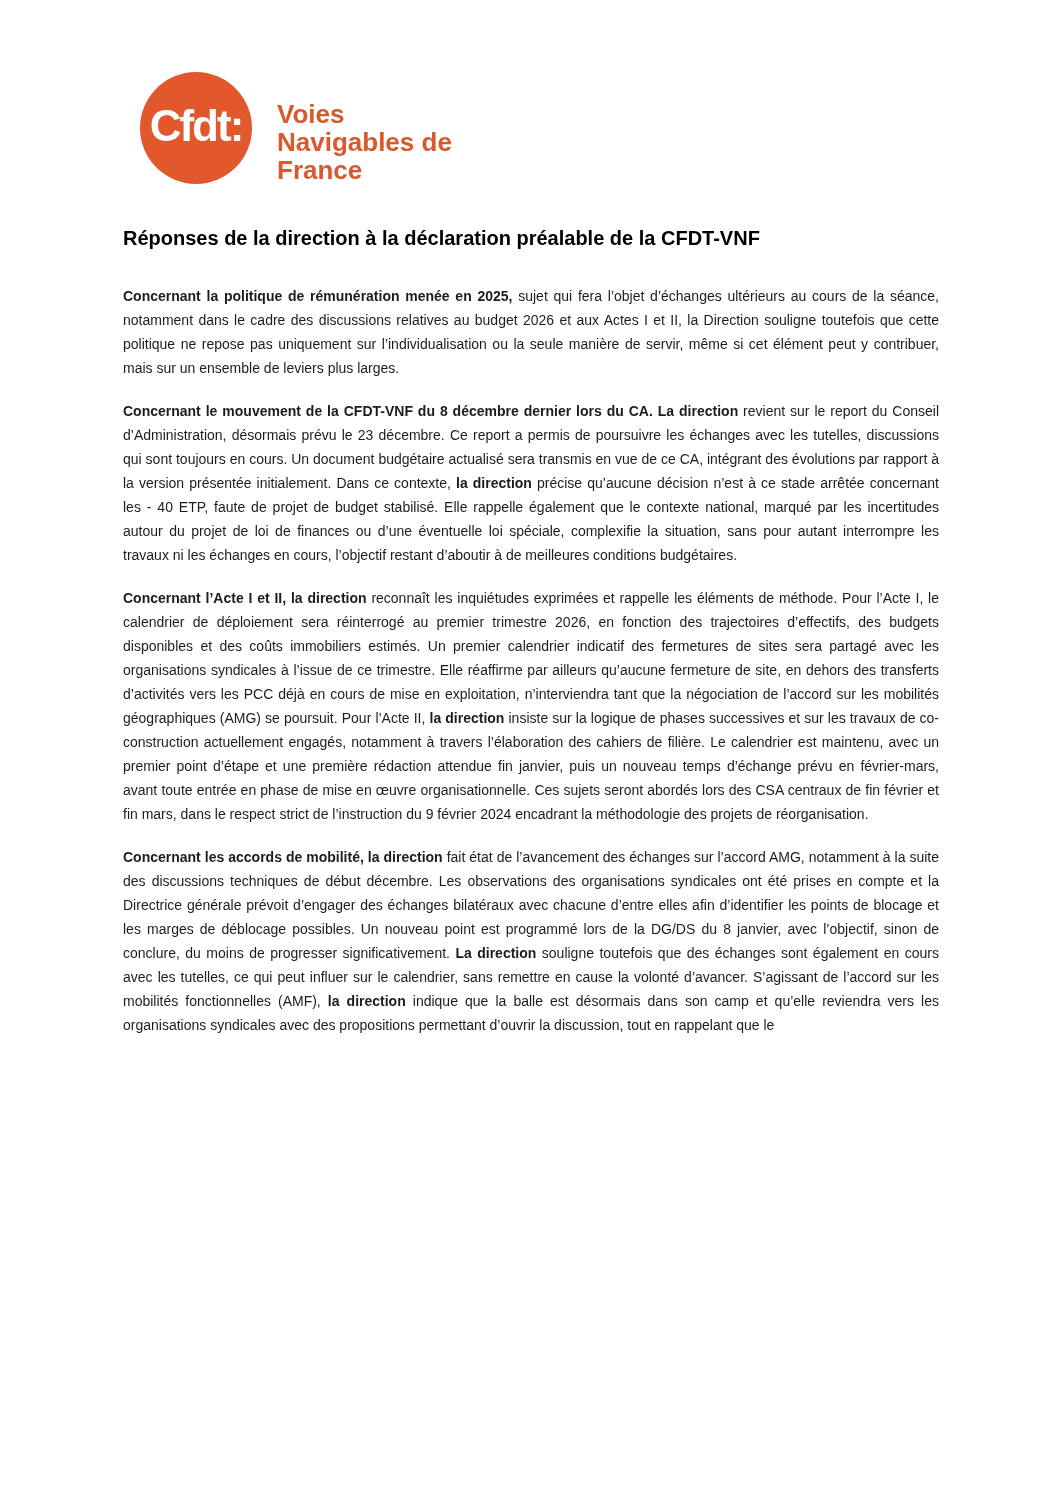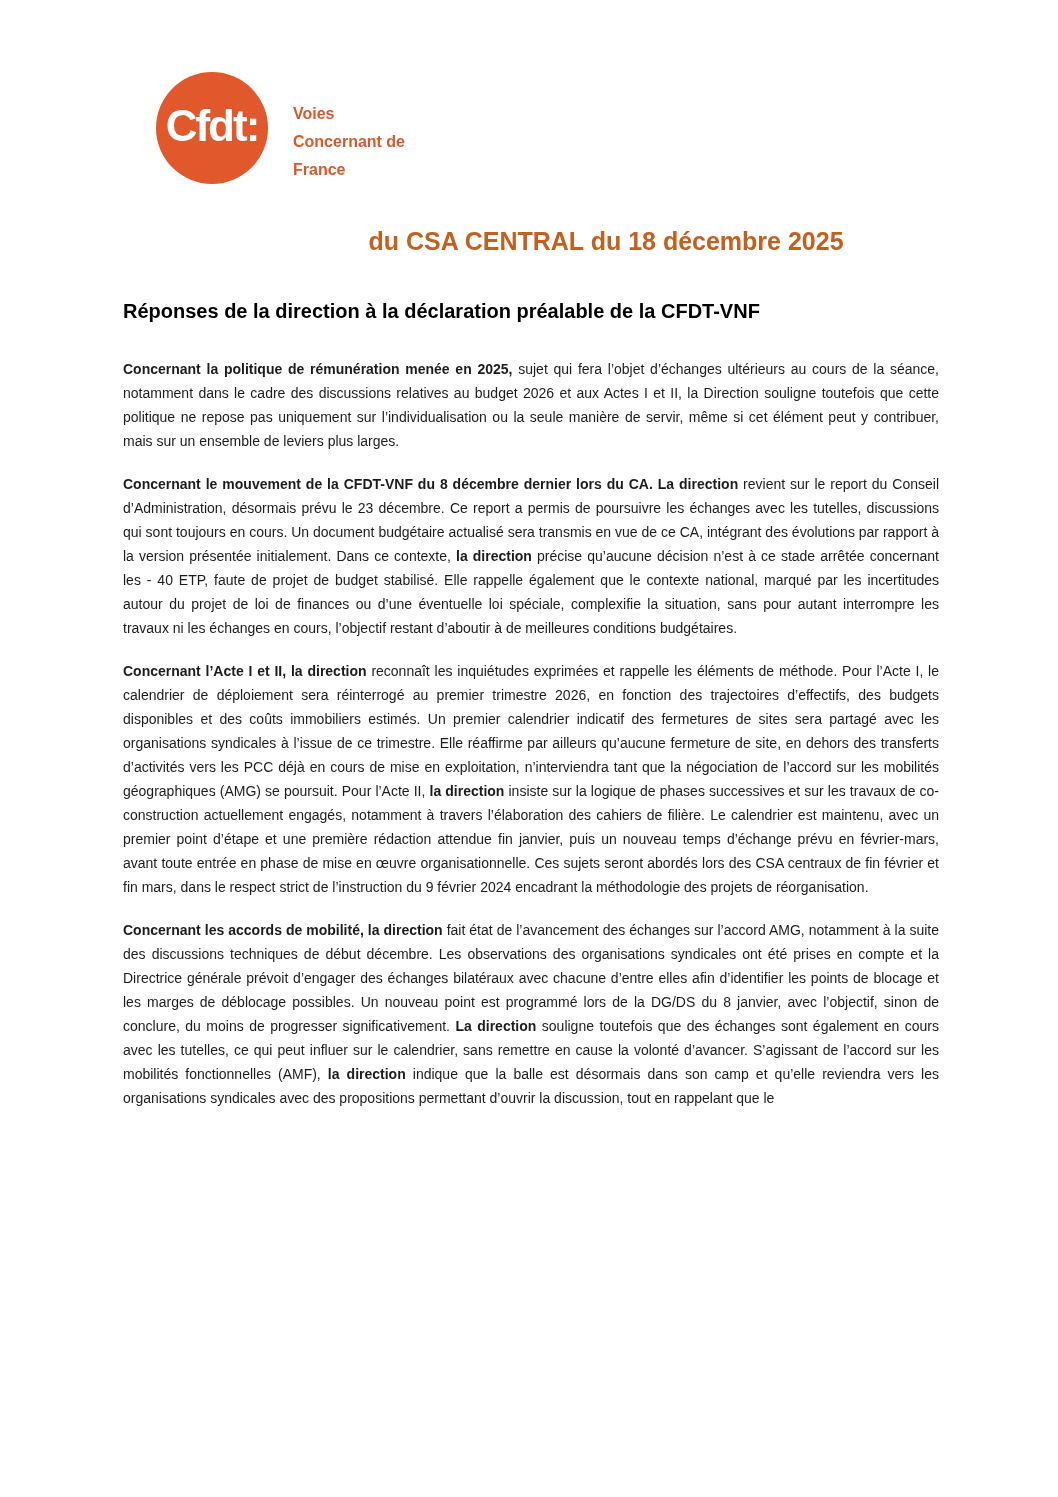--- a/index.html
+++ b/index.html
@@ -13,38 +13,38 @@
   body{
     width:1058px;height:1497px;
     font-family:"Liberation Sans","DejaVu Sans",sans-serif;
     position:relative;overflow:hidden;
   }
   .page{
     position:absolute;inset:0;background:#ffffff;
   }
   
   .logo-row{
-    position:absolute;top:72px;left:156px;
+    position:absolute;top:72px;left:140px;
     display:flex;align-items:center;
   }
   .logo-circle{
     width:112px;height:112px;border-radius:50%;
     background:var(--logo-orange);
     display:flex;align-items:center;justify-content:center;
     flex:0 0 auto;
   }
   .logo-circle span{
     color:#ffffff;font-weight:bold;font-size:44px;
     letter-spacing:-2px;line-height:1;
     transform:translateY(-2px);
   }
   .org-name{
     margin-left:25px;margin-top:28px;
     color:var(--org-orange);
-    font-weight:bold;font-size:16px;line-height:28px;
+    font-weight:bold;font-size:26px;line-height:28px;
   }
   
   .content{
     position:absolute;left:123px;top:0;width:816px;
   }
   .title-block{
     margin:226px 0 0 150px;
     text-align:center;
     color:var(--title-orange);
     font-weight:bold;font-size:25px;line-height:31px;
@@ -69,29 +69,28 @@
 <body>
 
 <div class="page">
 
   <div class="logo-row">
     <div class="logo-circle">
       <span>Cfdt:</span>
     </div>
     <div class="org-name">
       <div>Voies</div>
-      <div>Concernant de</div>
+      <div>Navigables de</div>
       <div>France</div>
     </div>
   </div>
 
   <div class="content">
 
     <div class="title-block">
-      <div>du CSA CENTRAL du 18 décembre 2025</div>
     </div>
 
     <div class="doc-heading">Réponses de la direction à la déclaration préalable de la CFDT-VNF</div>
 
     <div class="body-text">
         <p class="para"><span class="b">Concernant la politique de rémunération menée en 2025,</span><span> sujet qui fera l’objet d’échanges ultérieurs au cours de la séance, notamment dans le cadre des discussions relatives au budget 2026 et aux Actes I et II, la Direction souligne toutefois que cette politique ne repose pas uniquement sur l’individualisation ou la seule manière de servir, même si cet élément peut y contribuer, mais sur un ensemble de leviers plus larges.</span></p>
         <p class="para"><span class="b">Concernant le mouvement de la CFDT-VNF du 8 décembre dernier lors du CA. La direction</span><span> revient sur le report du Conseil d’Administration, désormais prévu le 23 décembre. Ce report a permis de poursuivre les échanges avec les tutelles, discussions qui sont toujours en cours. Un document budgétaire actualisé sera transmis en vue de ce CA, intégrant des évolutions par rapport à la version présentée initialement. Dans ce contexte, </span><span class="b">la direction</span><span> précise qu’aucune décision n’est à ce stade arrêtée concernant les - 40 ETP, faute de projet de budget stabilisé. Elle rappelle également que le contexte national, marqué par les incertitudes autour du projet de loi de finances ou d’une éventuelle loi spéciale, complexifie la situation, sans pour autant interrompre les travaux ni les échanges en cours, l’objectif restant d’aboutir à de meilleures conditions budgétaires.</span></p>
         <p class="para"><span class="b">Concernant l’Acte I et II, la direction</span><span> reconnaît les inquiétudes exprimées et rappelle les éléments de méthode. Pour l’Acte I, le calendrier de déploiement sera réinterrogé au premier trimestre 2026, en fonction des trajectoires d’effectifs, des budgets disponibles et des coûts immobiliers estimés. Un premier calendrier indicatif des fermetures de sites sera partagé avec les organisations syndicales à l’issue de ce trimestre. Elle réaffirme par ailleurs qu’aucune fermeture de site, en dehors des transferts d’activités vers les PCC déjà en cours de mise en exploitation, n’interviendra tant que la négociation de l’accord sur les mobilités géographiques (AMG) se poursuit. Pour l’Acte II, </span><span class="b">la direction</span><span> insiste sur la logique de phases successives et sur les travaux de co-construction actuellement engagés, notamment à travers l’élaboration des cahiers de filière. Le calendrier est maintenu, avec un premier point d’étape et une première rédaction attendue fin janvier, puis un nouveau temps d’échange prévu en février-mars, avant toute entrée en phase de mise en œuvre organisationnelle. Ces sujets seront abordés lors des CSA centraux de fin février et fin mars, dans le respect strict de l’instruction du 9 février 2024 encadrant la méthodologie des projets de réorganisation.</span></p>
         <p class="para"><span class="b">Concernant les accords de mobilité, la direction</span><span> fait état de l’avancement des échanges sur l’accord AMG, notamment à la suite des discussions techniques de début décembre. Les observations des organisations syndicales ont été prises en compte et la Directrice générale prévoit d’engager des échanges bilatéraux avec chacune d’entre elles afin d’identifier les points de blocage et les marges de déblocage possibles. Un nouveau point est programmé lors de la DG/DS du 8 janvier, avec l’objectif, sinon de conclure, du moins de progresser significativement. </span><span class="b">La direction</span><span> souligne toutefois que des échanges sont également en cours avec les tutelles, ce qui peut influer sur le calendrier, sans remettre en cause la volonté d’avancer. S’agissant de l’accord sur les mobilités fonctionnelles (AMF), </span><span class="b">la direction</span><span> indique que la balle est désormais dans son camp et qu’elle reviendra vers les organisations syndicales avec des propositions permettant d’ouvrir la discussion, tout en rappelant que le</span></p>
       </div>

